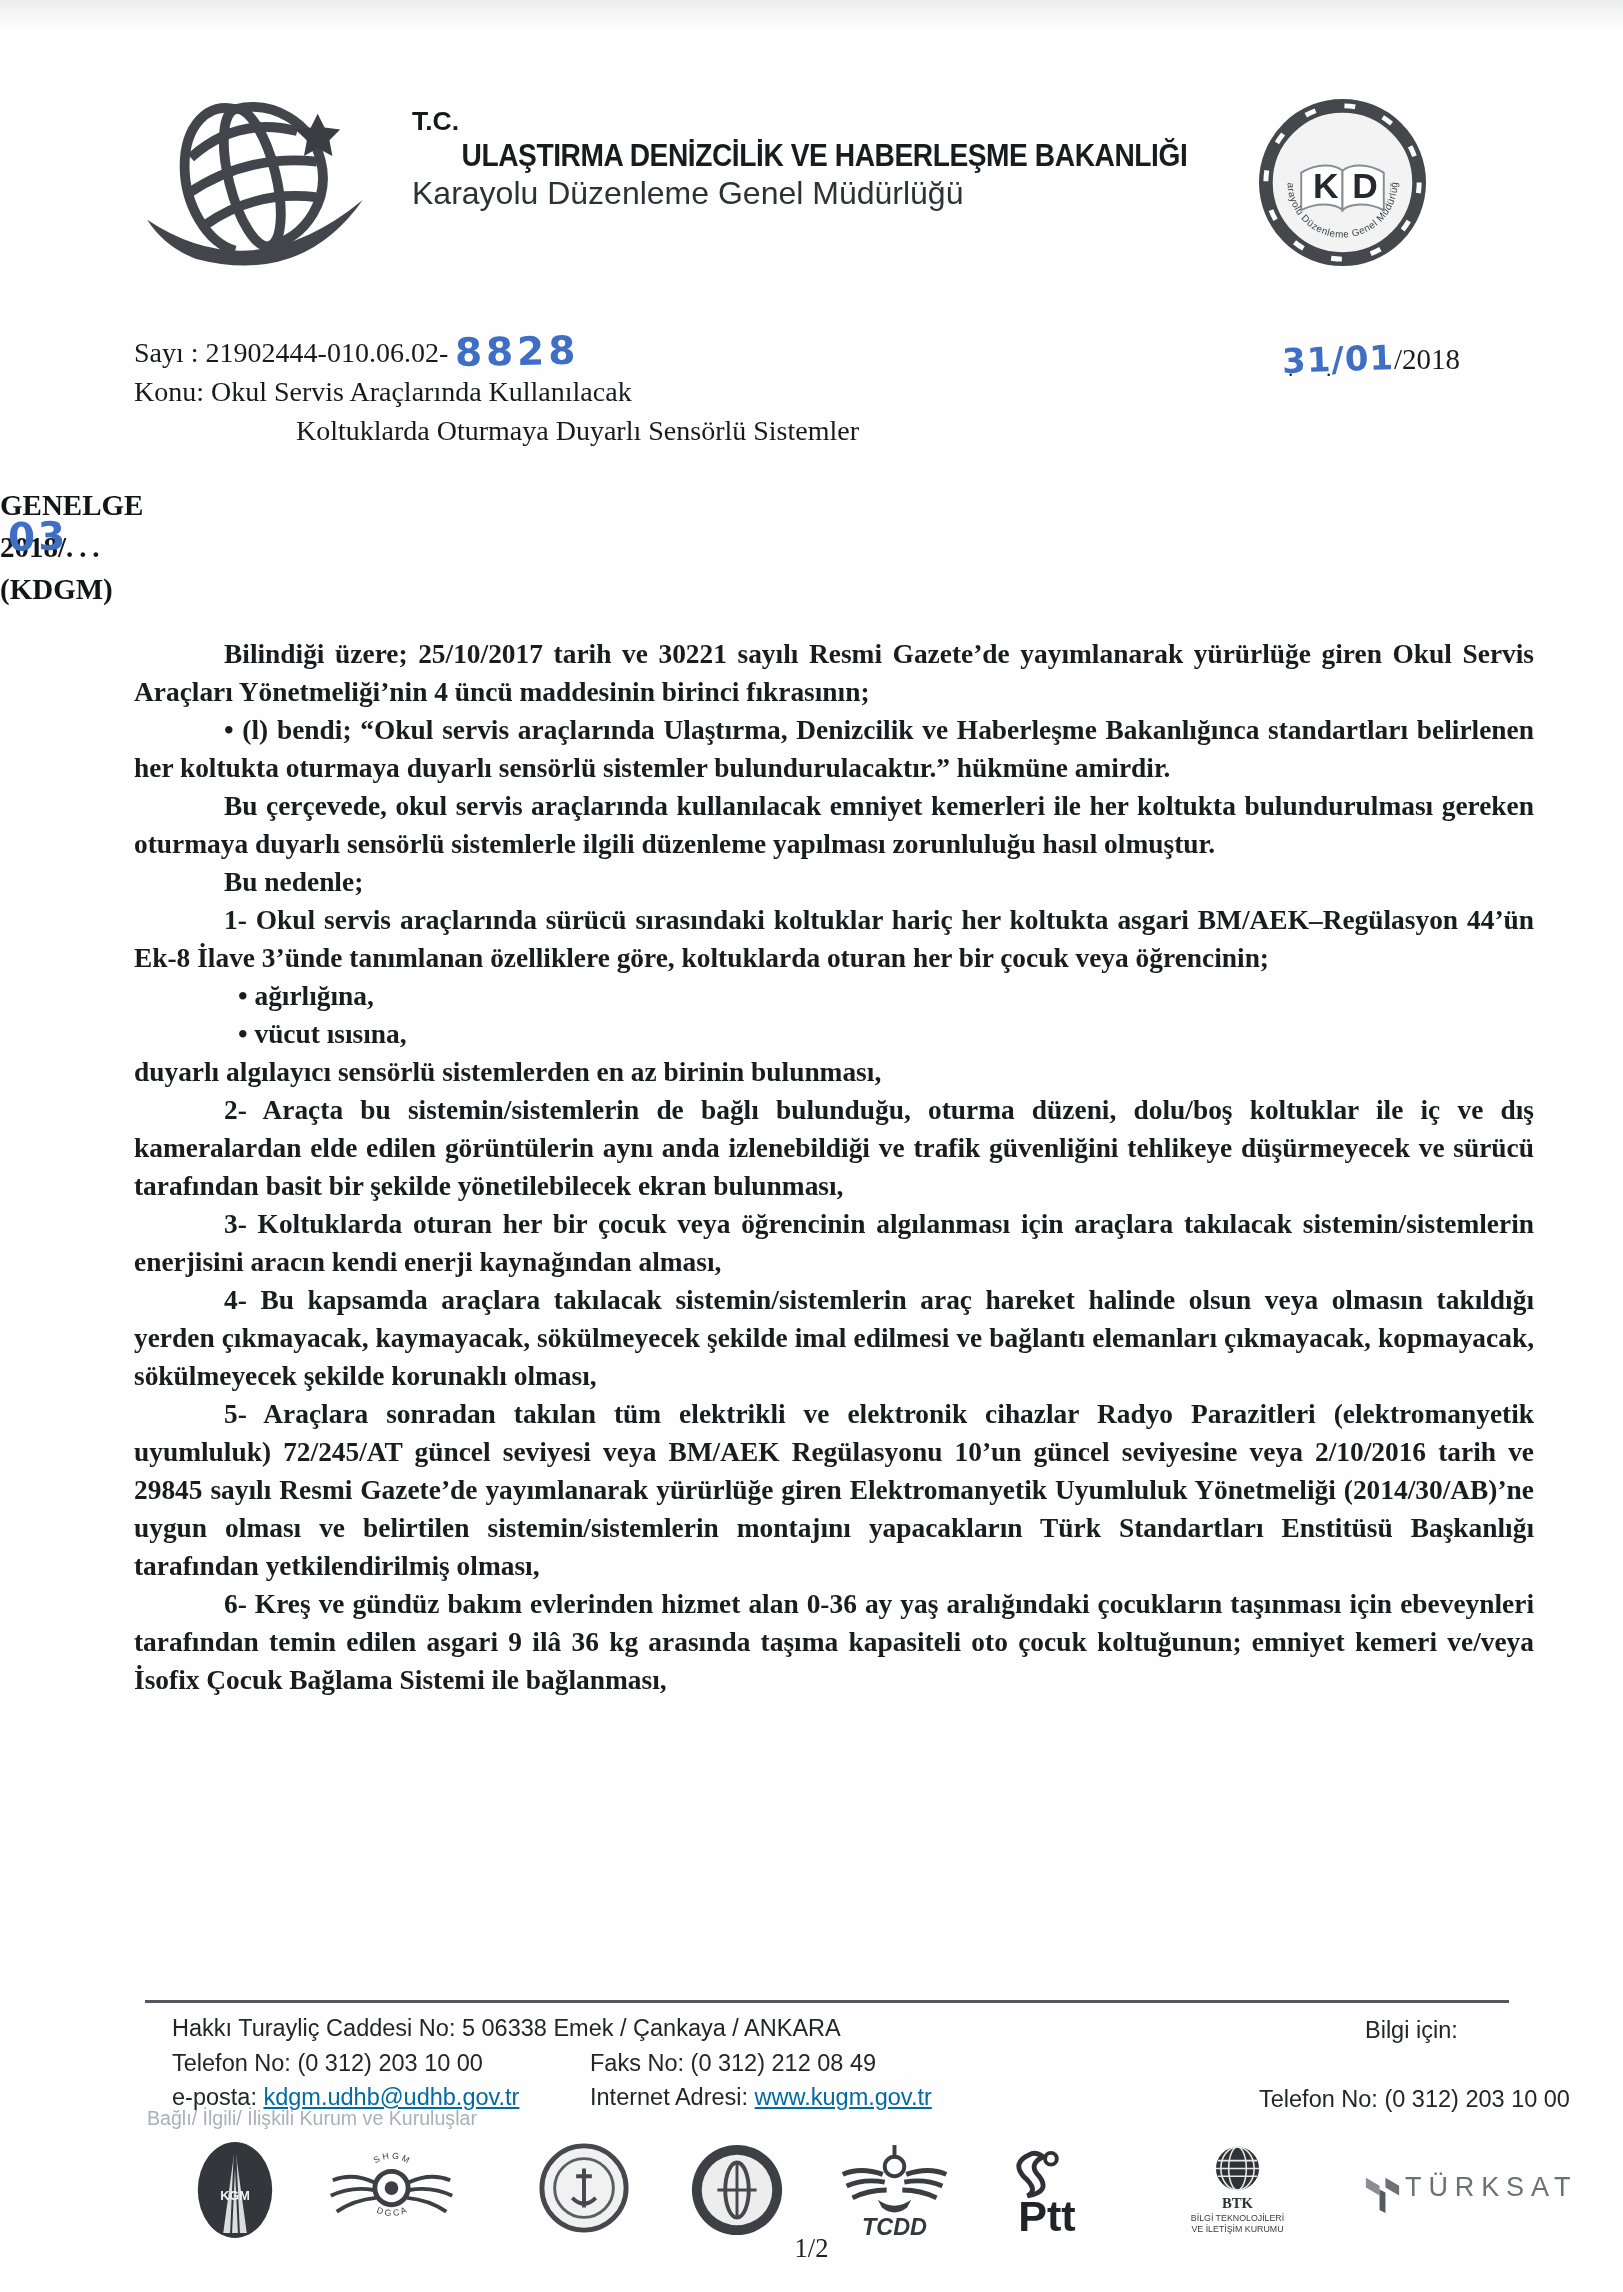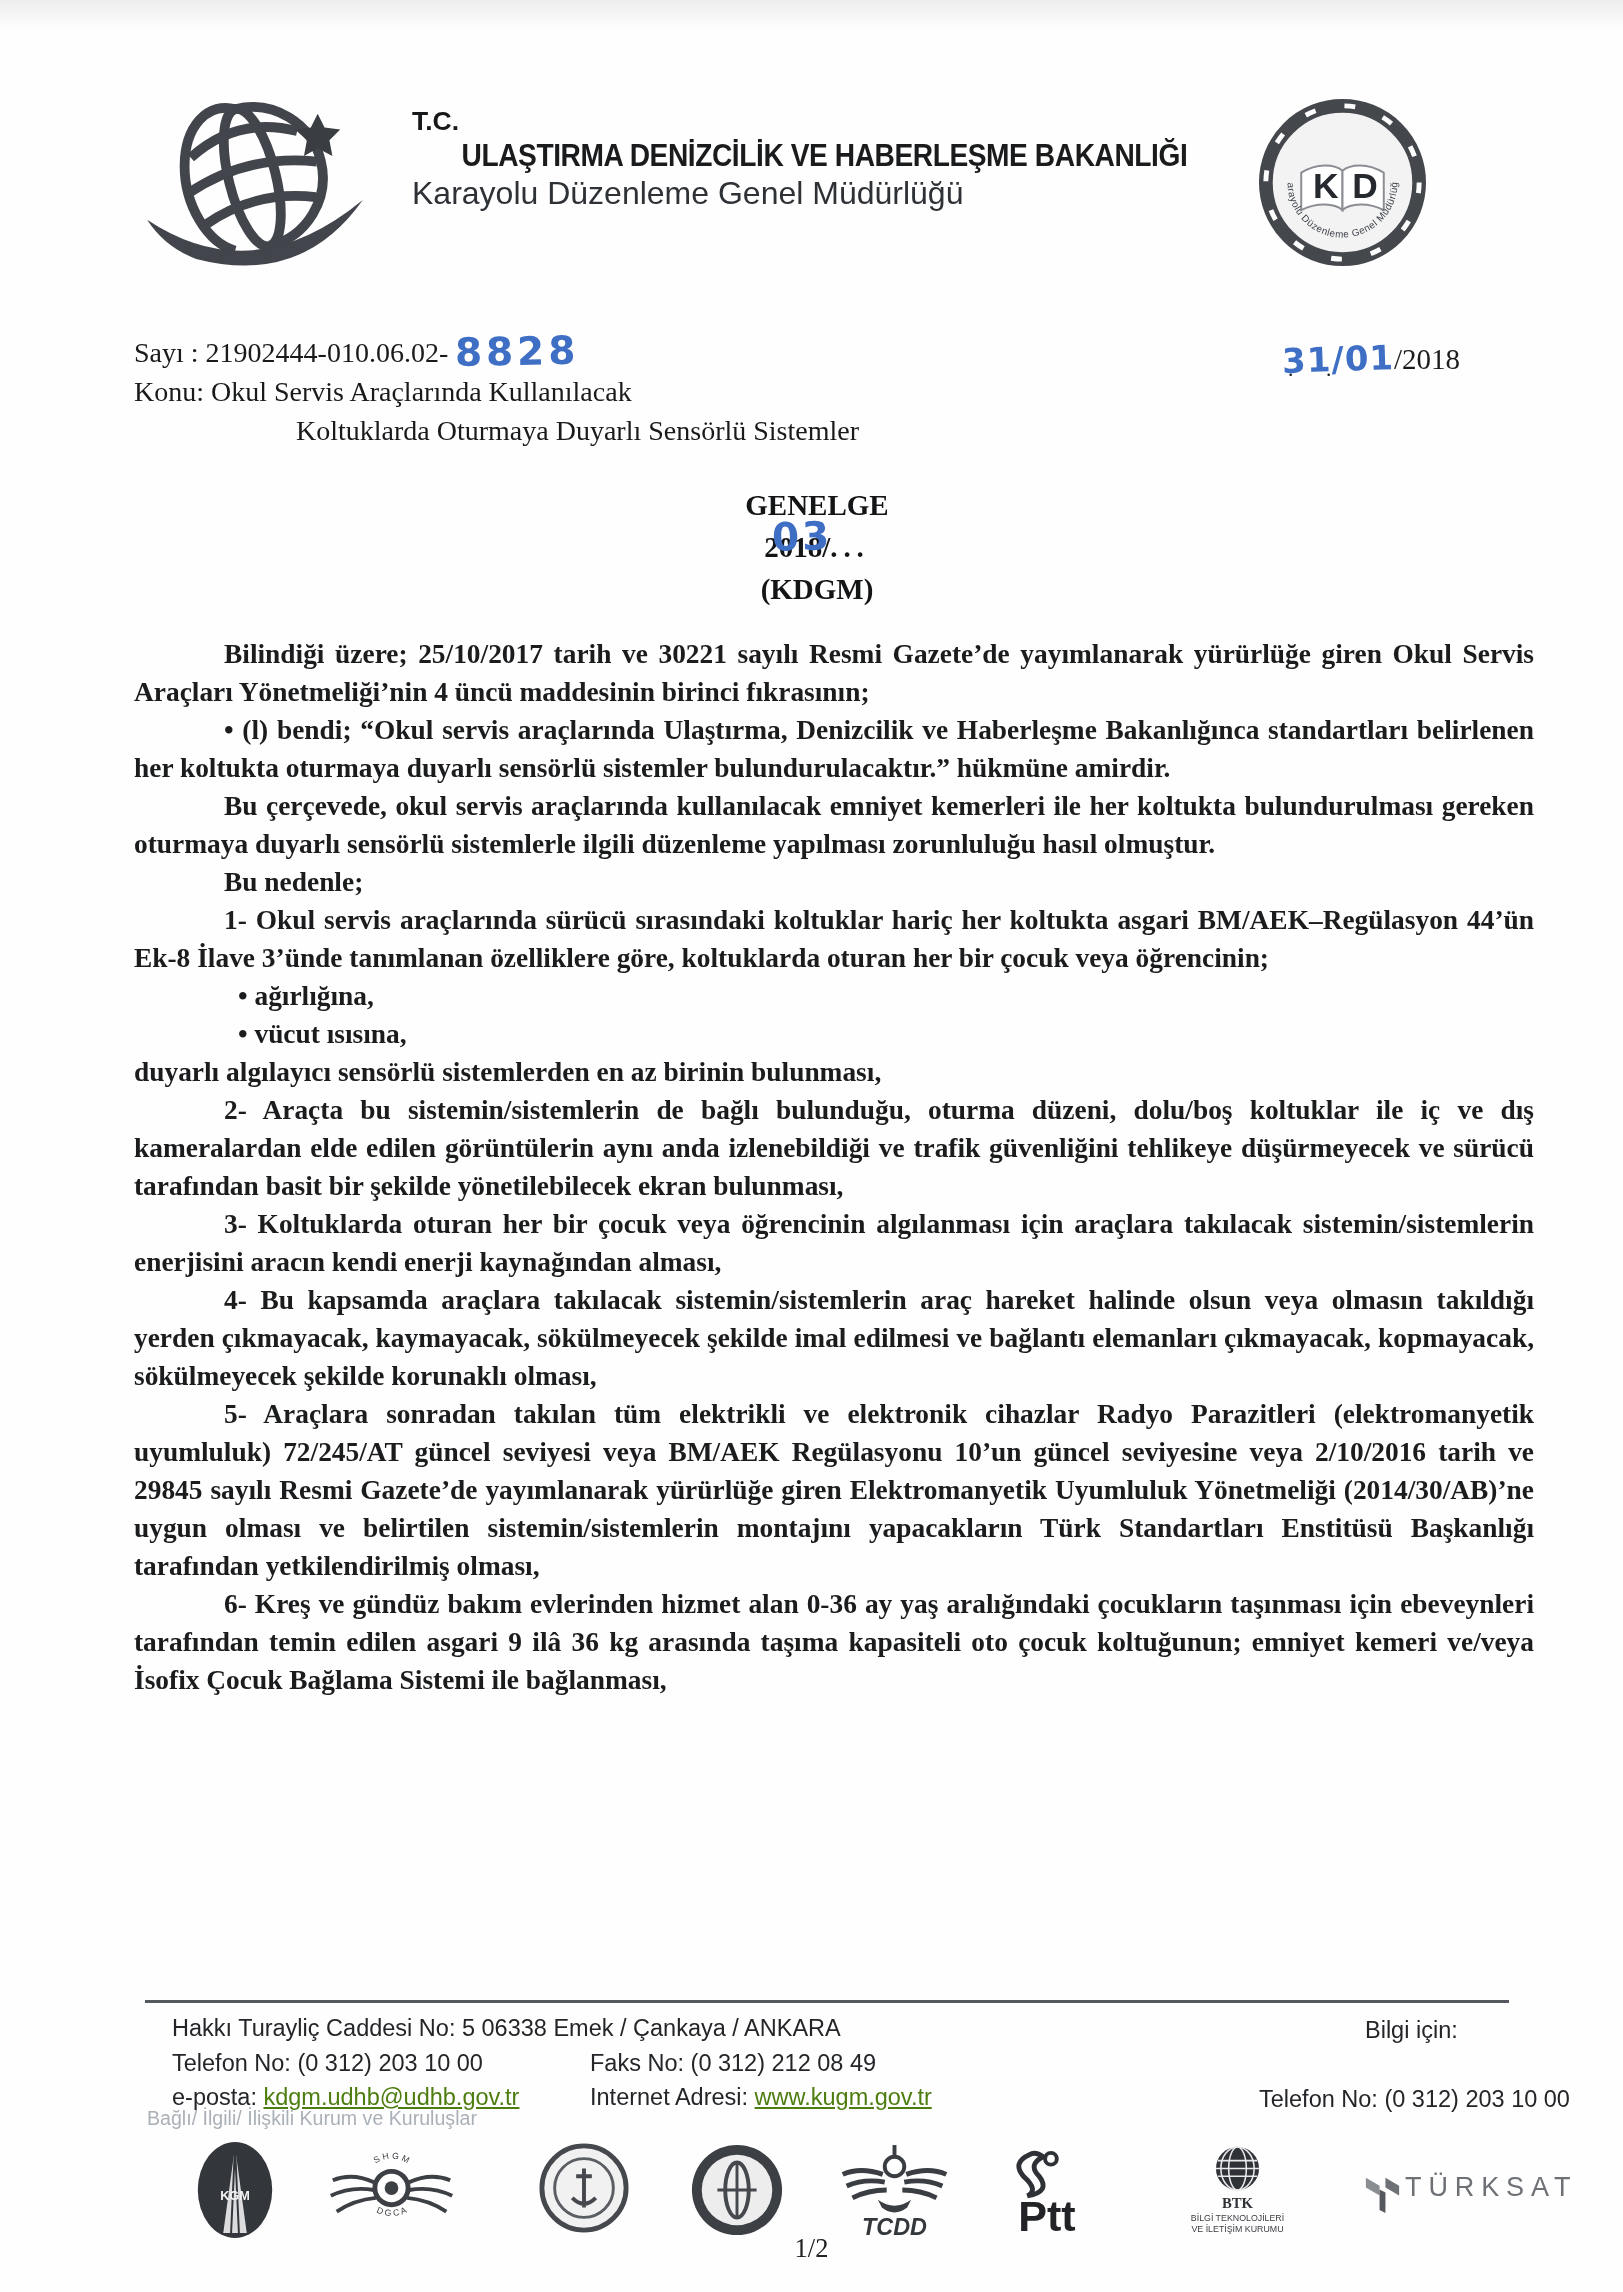--- a/index.html
+++ b/index.html
@@ -23,37 +23,37 @@
   .ref .konu2{padding-left:162px;}
   .hand{font-family:"DejaVu Sans",sans-serif;color:#3e6fc4;}
   .sayi-hand{font-size:39px;letter-spacing:3.9px;display:inline-block;transform:rotate(-1deg) translateY(2.9px);font-weight:bold;}
   .dateline{position:absolute;left:1282px;top:337px;font-size:29px;}
   .date-hand{font-size:34px;font-weight:bold;letter-spacing:1px;display:inline-block;transform:rotate(-2deg) translateY(2px);}
   .date-dots{position:absolute;left:5.9px;top:19.6px;color:#222;font-size:21.6px;letter-spacing:13.7px;z-index:0;}
   .date-wrap{position:relative;display:inline-block;}
   .date-hand{position:relative;z-index:1;}
 
   
-  .genelge{position:absolute;left:0;top:484px;width:1560px;text-align:center;
-        font-weight:bold;font-size:29px;line-height:42px;color:#141517;padding-left:37px;}
+  .genelge{position:absolute;left:0;top:484px;width:1560px;
+        font-weight:bold;font-size:29px;line-height:42px;color:#141517;}
   .gnum{position:relative;display:inline-block;}
   .gdots{letter-spacing:5.9px;font-weight:bold;}
   .gnum .hand{position:absolute;left:7.8px;top:-9.8px;font-size:39px;font-weight:bold;letter-spacing:2.9px;transform:rotate(-2deg);}
 
   
   .body-block{position:absolute;left:134px;top:635px;width:1400px;
         font-size:27.4px;line-height:38px;text-align:justify;color:#1b1c1e;}
   .body-block p{margin:0;font-weight:bold;}
   .indent{text-indent:90px;}
   .sub{padding-left:104px;text-align:left;}
 
   
   .footer-rule{position:absolute;left:145px;top:2000px;width:1364px;height:2.9px;background:#55585e;}
   .f{position:absolute;font-family:"Liberation Sans",sans-serif;font-size:23.5px;color:#232528;white-space:nowrap;}
-  .f a{color:#4d7c0f;text-decoration:underline;}
+  .f a{color:#0369a1;text-decoration:underline;}
   .caption{position:absolute;left:147px;top:2107px;font-family:"Liberation Sans",sans-serif;
         font-size:19.6px;color:#aab0b8;text-align:center;}
   .logo{position:absolute;top:2139px;}
   .pageno{position:absolute;left:0;top:2233px;width:1623px;text-align:center;font-size:26.5px;color:#222;}
   .turksat-text{font-family:"Liberation Sans",sans-serif;font-size:27px;letter-spacing:6.9px;color:#6d7176;}
 </style>
 </head>
 <body>
 
 <div class="page">

